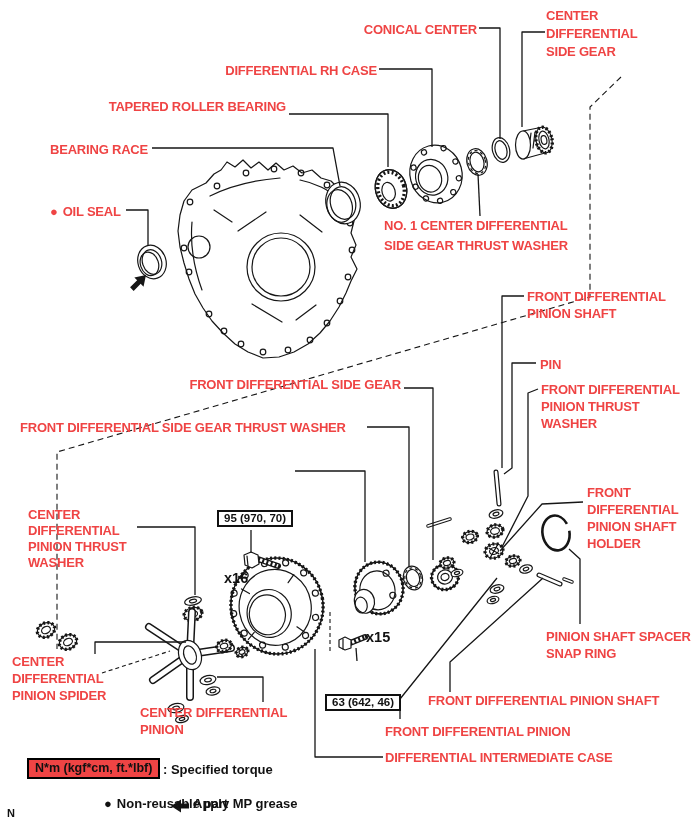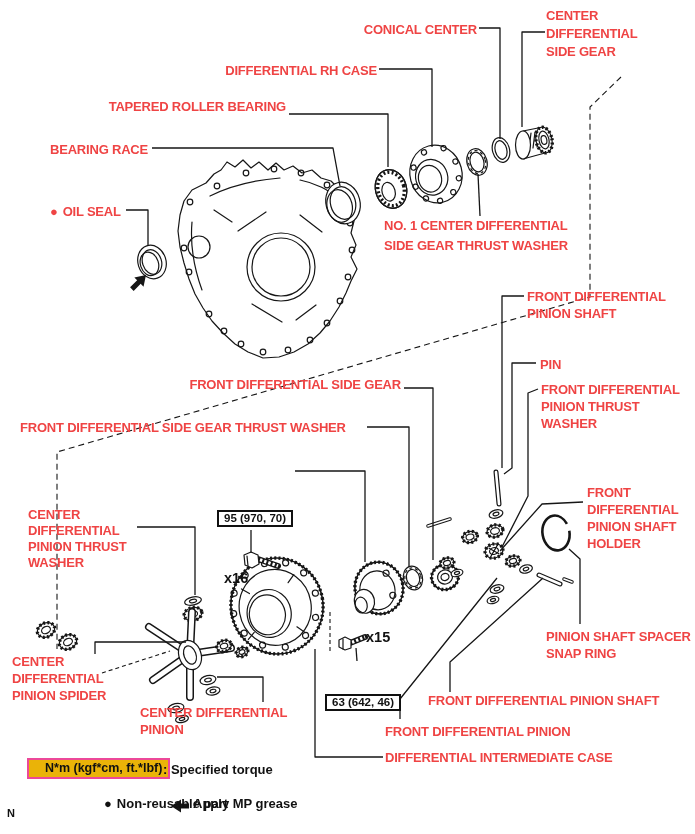--- a/index.html
+++ b/index.html
@@ -21,22 +21,22 @@
   .pnw2{stroke:#ffffff;stroke-width:1.6;stroke-linecap:round;}
   .blt{stroke:#161616;stroke-width:6;stroke-linecap:round;}
   .bltw{stroke:#ffffff;stroke-width:3.2;stroke-linecap:butt;stroke-dasharray:2.4 2;}
   .ink{fill:#161616;}
   .lbl{position:absolute;font-size:13px;font-weight:bold;letter-spacing:-0.2px;
        line-height:17px;white-space:pre-line;color:#ef4444;}
   .r{text-align:right;}
   .tq{position:absolute;border:2px solid #111;background:#fff;padding:0px 5px 1px 5px;
       font-size:11.5px;font-weight:bold;white-space:nowrap;}
   .mult{position:absolute;font-size:14.5px;font-weight:bold;}
-  .legend-box{position:absolute;left:27px;top:758px;border:2px solid #ec4899;background:#eab308;
-      padding:1px 6px 2px 16px;font-size:12.5px;font-weight:bold;white-space:nowrap;}
+  .legend-box{position:absolute;left:27px;top:758px;border:2px solid #000000;background:#ef4444;
+      padding:1px 6px 2px 6px;font-size:12.5px;font-weight:bold;white-space:nowrap;}
   .legend-desc{position:absolute;left:163px;top:762px;font-size:13px;font-weight:bold;}
   .legend-nr{position:absolute;left:104px;top:796px;font-size:13px;font-weight:bold;}
   .legend-gr{position:absolute;left:193px;top:796px;font-size:13px;font-weight:bold;}
   .dot{font-size:13px;margin-right:5px;}
   .pagemark{position:absolute;left:7px;top:807px;font-size:11px;font-weight:bold;}
   .doccode{position:absolute;left:630px;top:853px;font-size:13px;font-weight:bold;letter-spacing:0;margin-left:36px;}
 </style>
 </head>
 <body>
 

